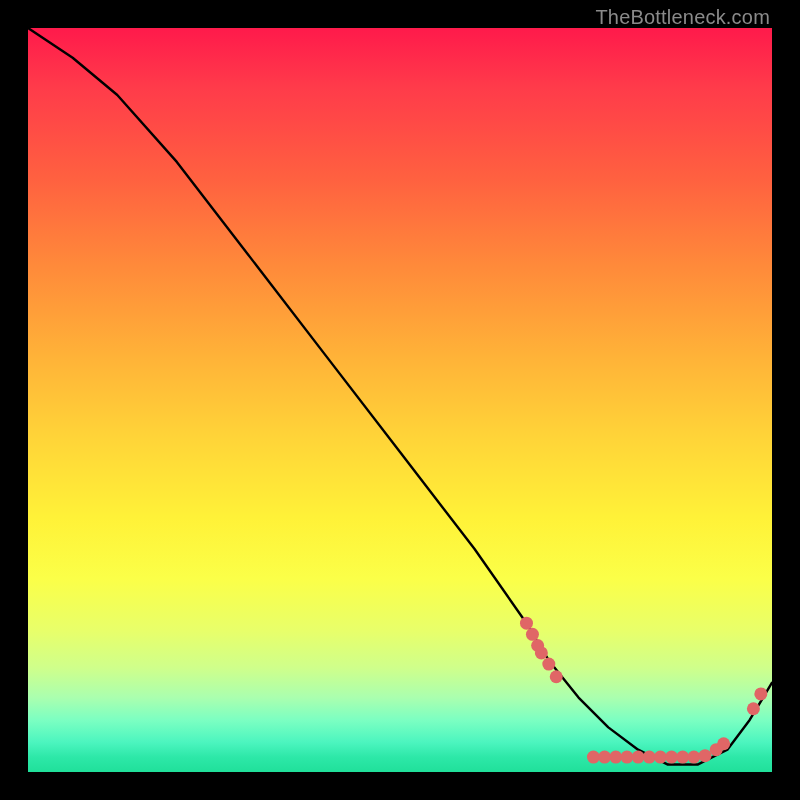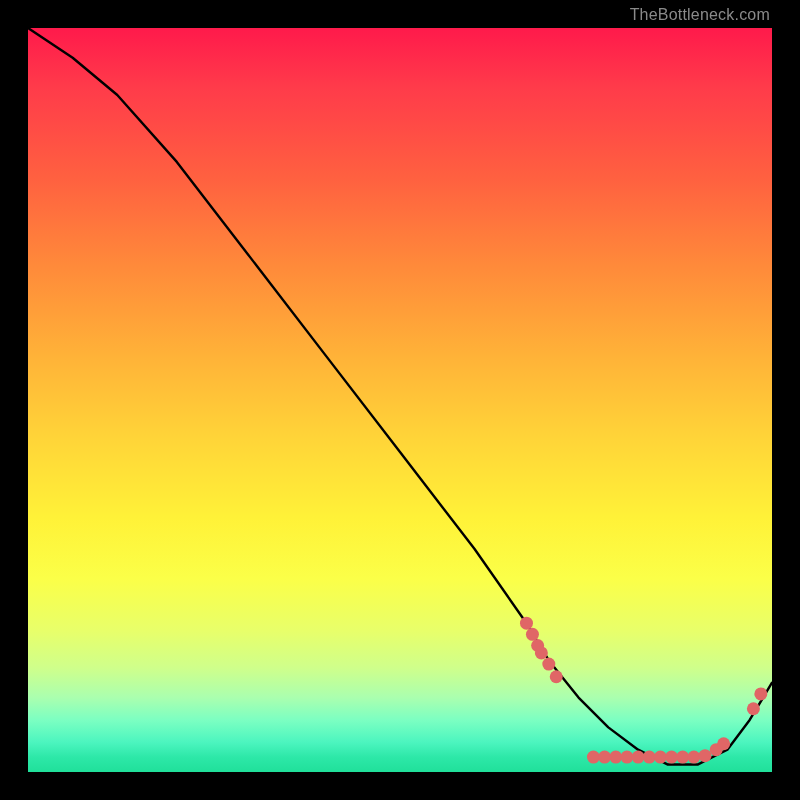--- a/index.html
+++ b/index.html
@@ -38,21 +38,21 @@
       #4cf5bf 96%,
       #2de8a8 98%,
       #20e09a 100%
     );
   }
   .watermark {
     position: absolute;
     top: 6px;
     right: 30px;
     color: #8a8a8a;
-    font-size: 16px;
+    font-size: 20px;
     font-weight: 500;
     letter-spacing: 0.2px;
     user-select: none;
   }
   svg.curve {
     position: absolute;
     left: 0;
     top: 0;
     width: 744px;
     height: 744px;

